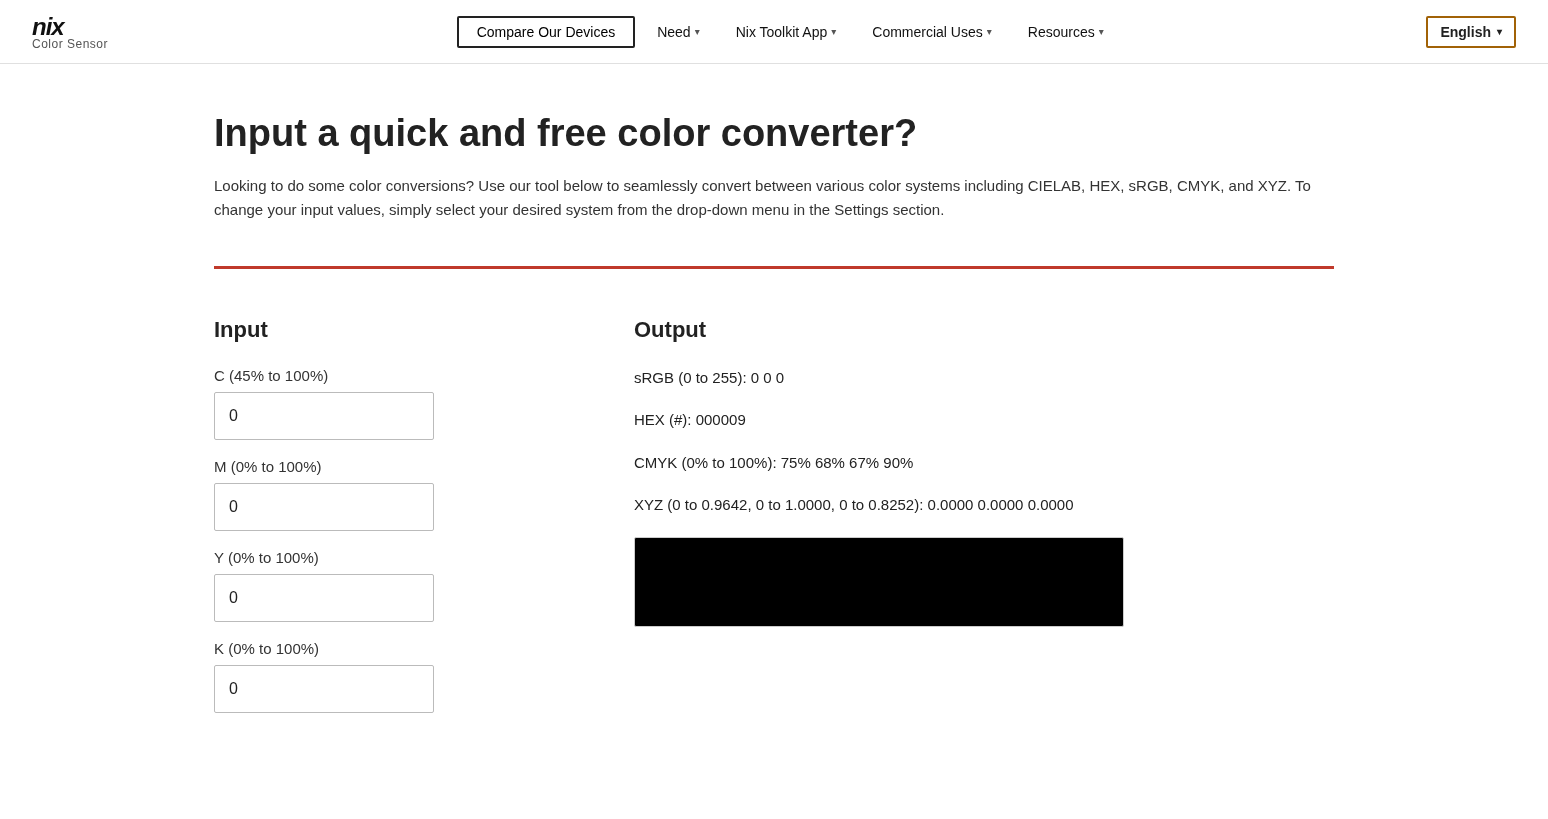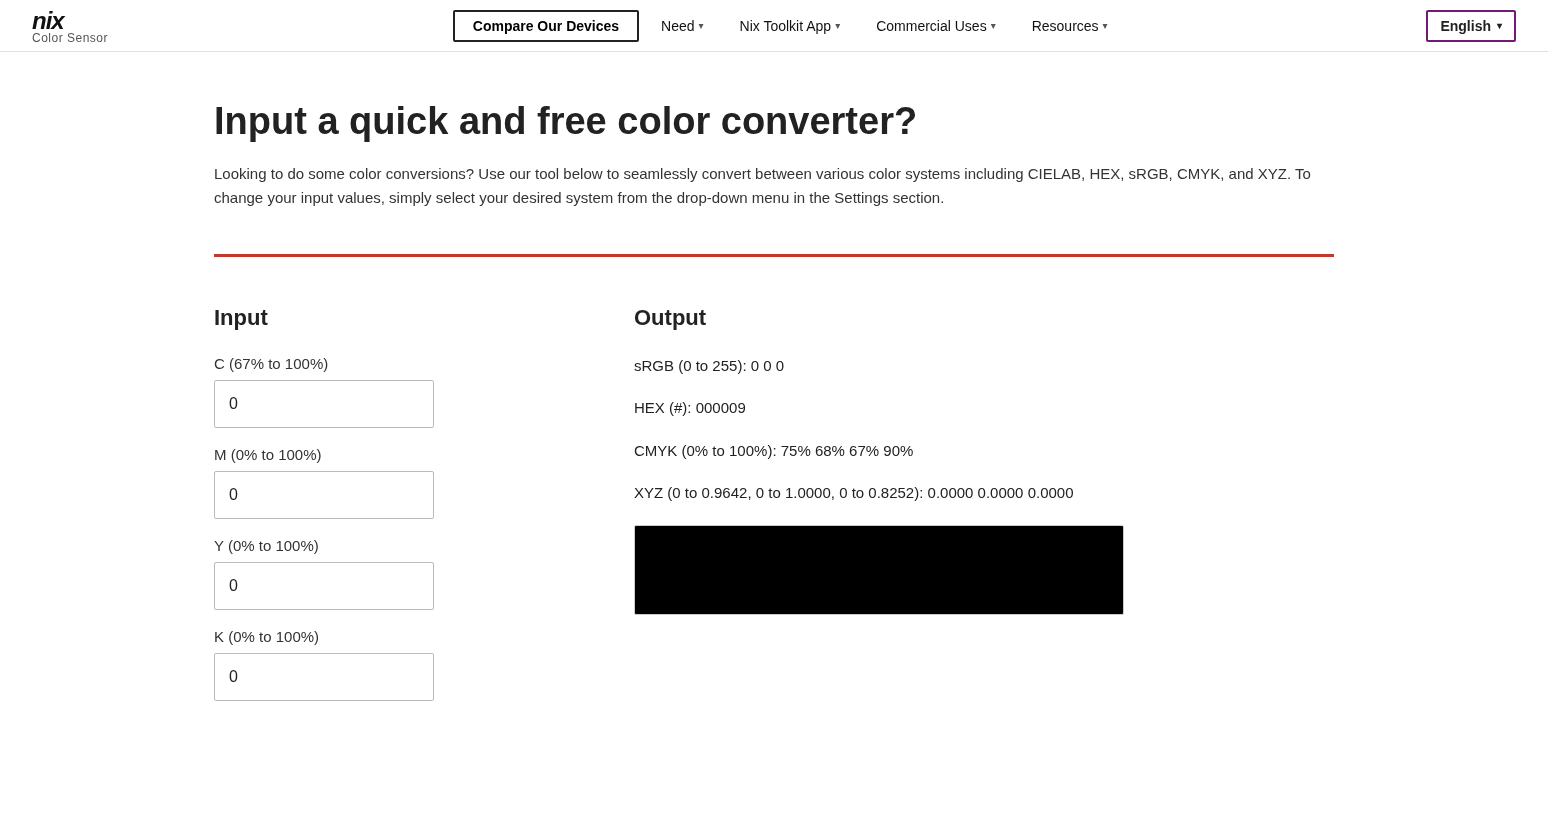--- a/index.html
+++ b/index.html
@@ -2,21 +2,21 @@
 <html><head>
   <meta charset="utf-8">
   <style>
     * { box-sizing: border-box; margin: 0; padding: 0; }
     body { font-family: Arial, Helvetica, sans-serif; background: #fff; color: #222; }
 
     
     nav {
       display: flex;
       align-items: center;
-      height: 52px;
+      height: 64px;
       padding: 0 32px;
       border-bottom: 1px solid #e0e0e0;
       gap: 0;
     }
     .nav-logo {
       margin-right: 40px;
       display: flex;
       flex-direction: column;
       align-items: flex-start;
     }
@@ -38,42 +38,42 @@
       align-items: center;
       gap: 8px;
       flex: 1;
       justify-content: center;
     }
     .nav-btn-outline {
       border: 2px solid #222;
       background: #fff;
       padding: 6px 18px;
       font-size: 14px;
-      font-weight: 700;
+      font-weight: 400;
       cursor: pointer;
       border-radius: 2px;
     }
     .nav-item {
       display: flex;
       align-items: center;
       gap: 4px;
       font-size: 14px;
       font-weight: 500;
       cursor: pointer;
       padding: 6px 14px;
       background: none;
       border: none;
       color: #111;
     }
     .nav-item .chevron {
       font-size: 10px;
       color: #555;
     }
     .nav-lang {
-      border: 2px solid #701a75;
+      border: 2px solid #a16207;
       background: #fff;
       padding: 6px 12px;
       font-size: 14px;
       font-weight: 600;
       cursor: pointer;
       border-radius: 2px;
       display: flex;
       align-items: center;
       gap: 6px;
     }
@@ -202,21 +202,21 @@
   <p class="subtitle">Looking to do some color conversions? Use our tool below to seamlessly convert between various color systems including CIELAB, HEX, sRGB, CMYK, and XYZ. To change your input values, simply select your desired system from the drop-down menu in the Settings section.</p>
 
   <hr class="red-divider">
 
   <div class="converter-layout">
 
     <div class="input-section">
       <div class="section-title">Input</div>
 
       <div>
-        <div class="field-label">C (67% to 100%)</div>
+        <div class="field-label">C (45% to 100%)</div>
         <input class="field-input" type="number" value="0" style="">
       </div>
 
       <div>
         <div class="field-label">M (0% to 100%)</div>
         <input class="field-input" type="number" value="0" style="">
       </div>
 
       <div>
         <div class="field-label">Y (0% to 100%)</div>

